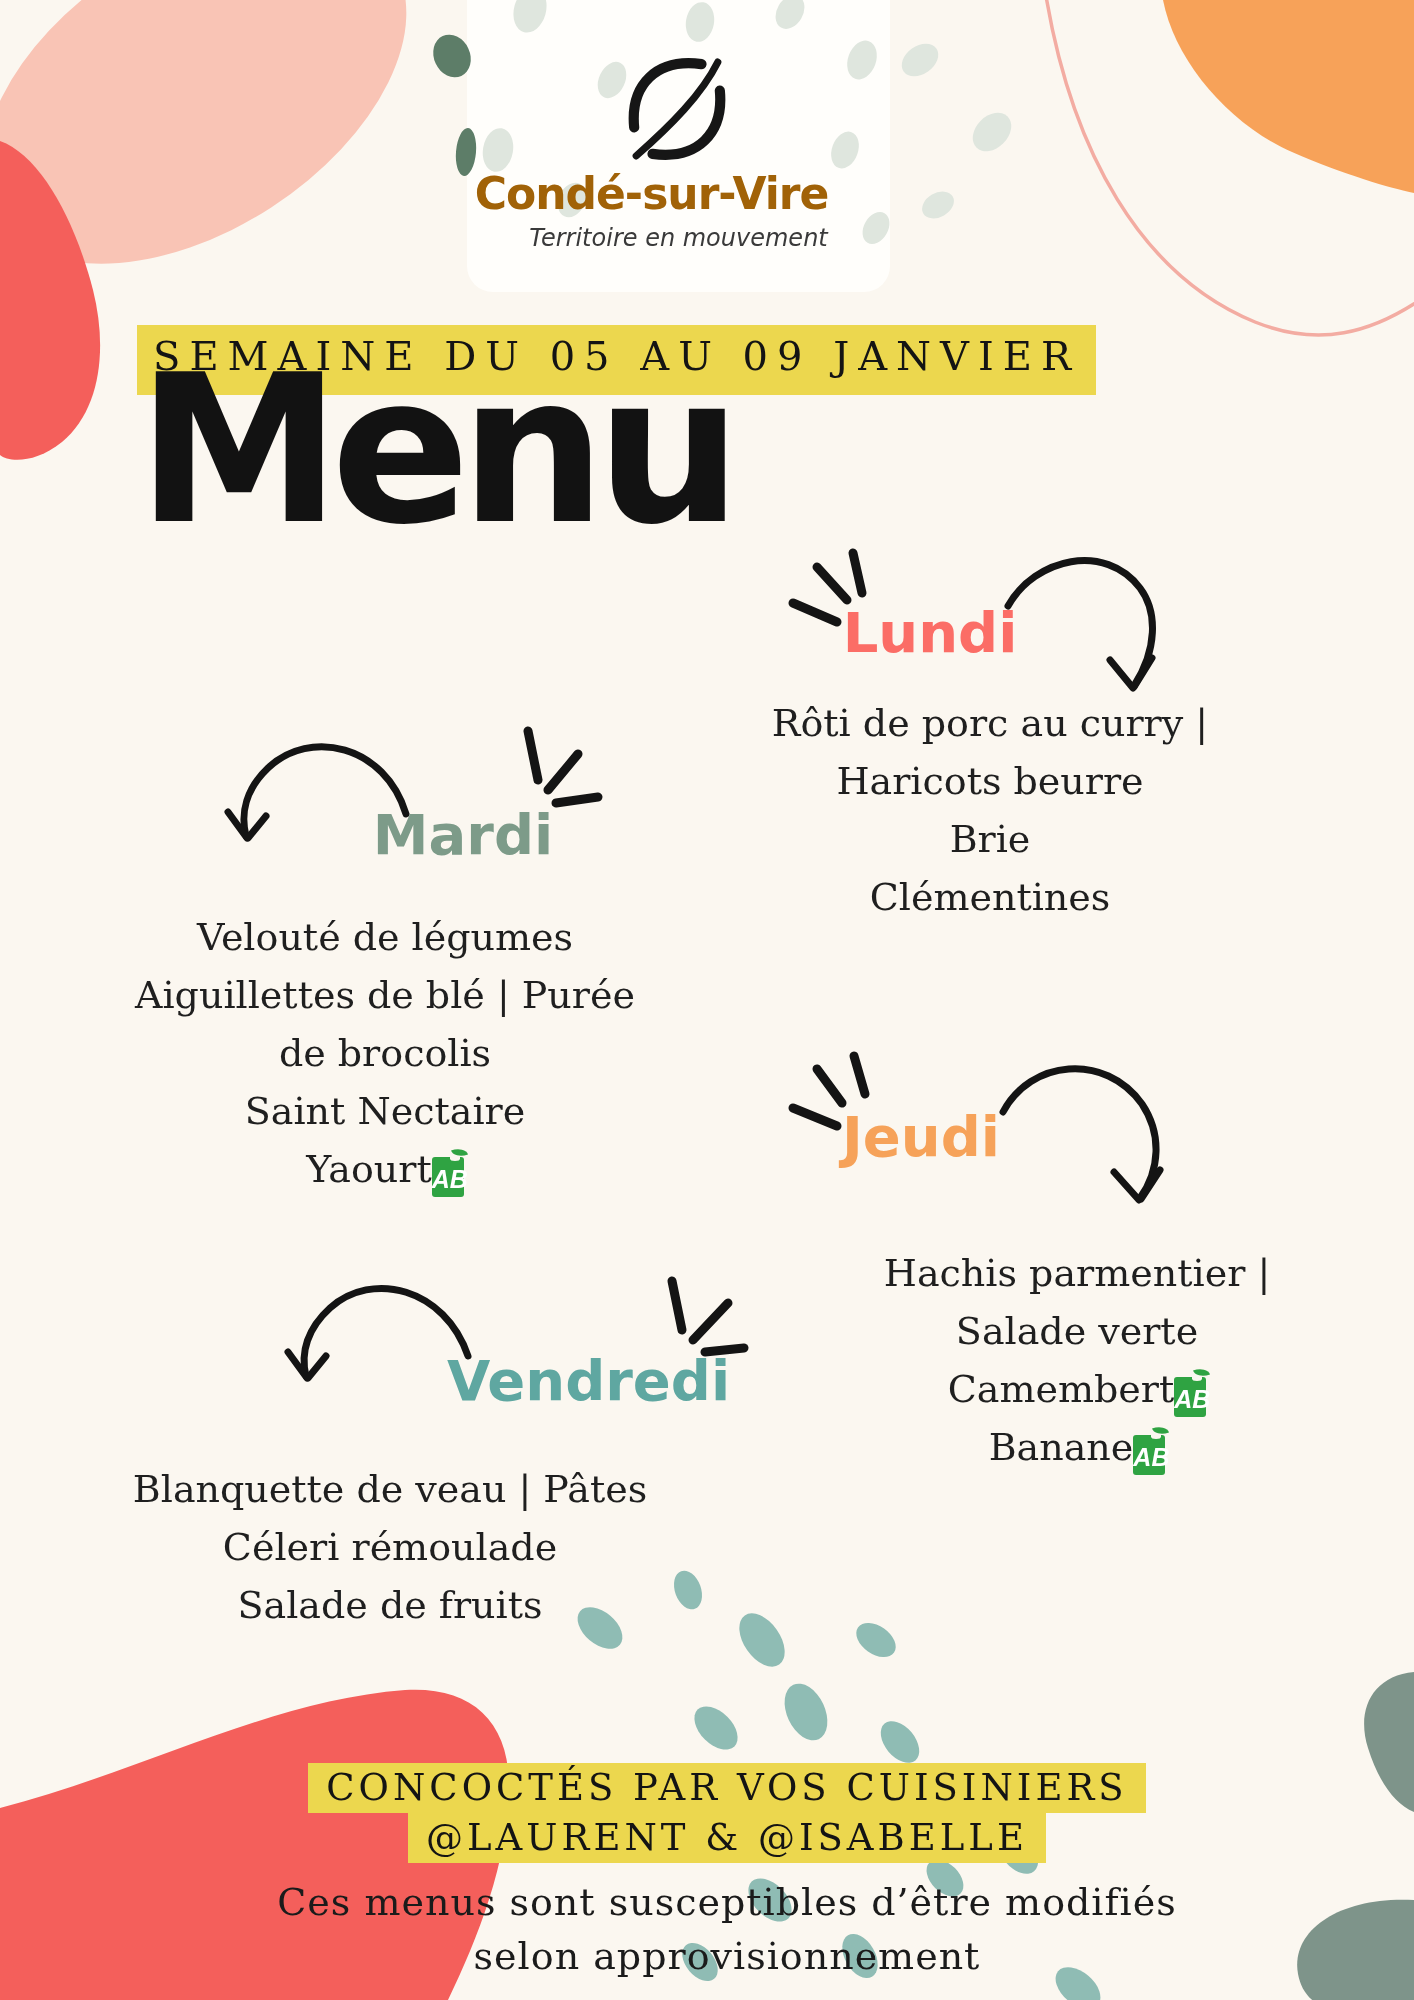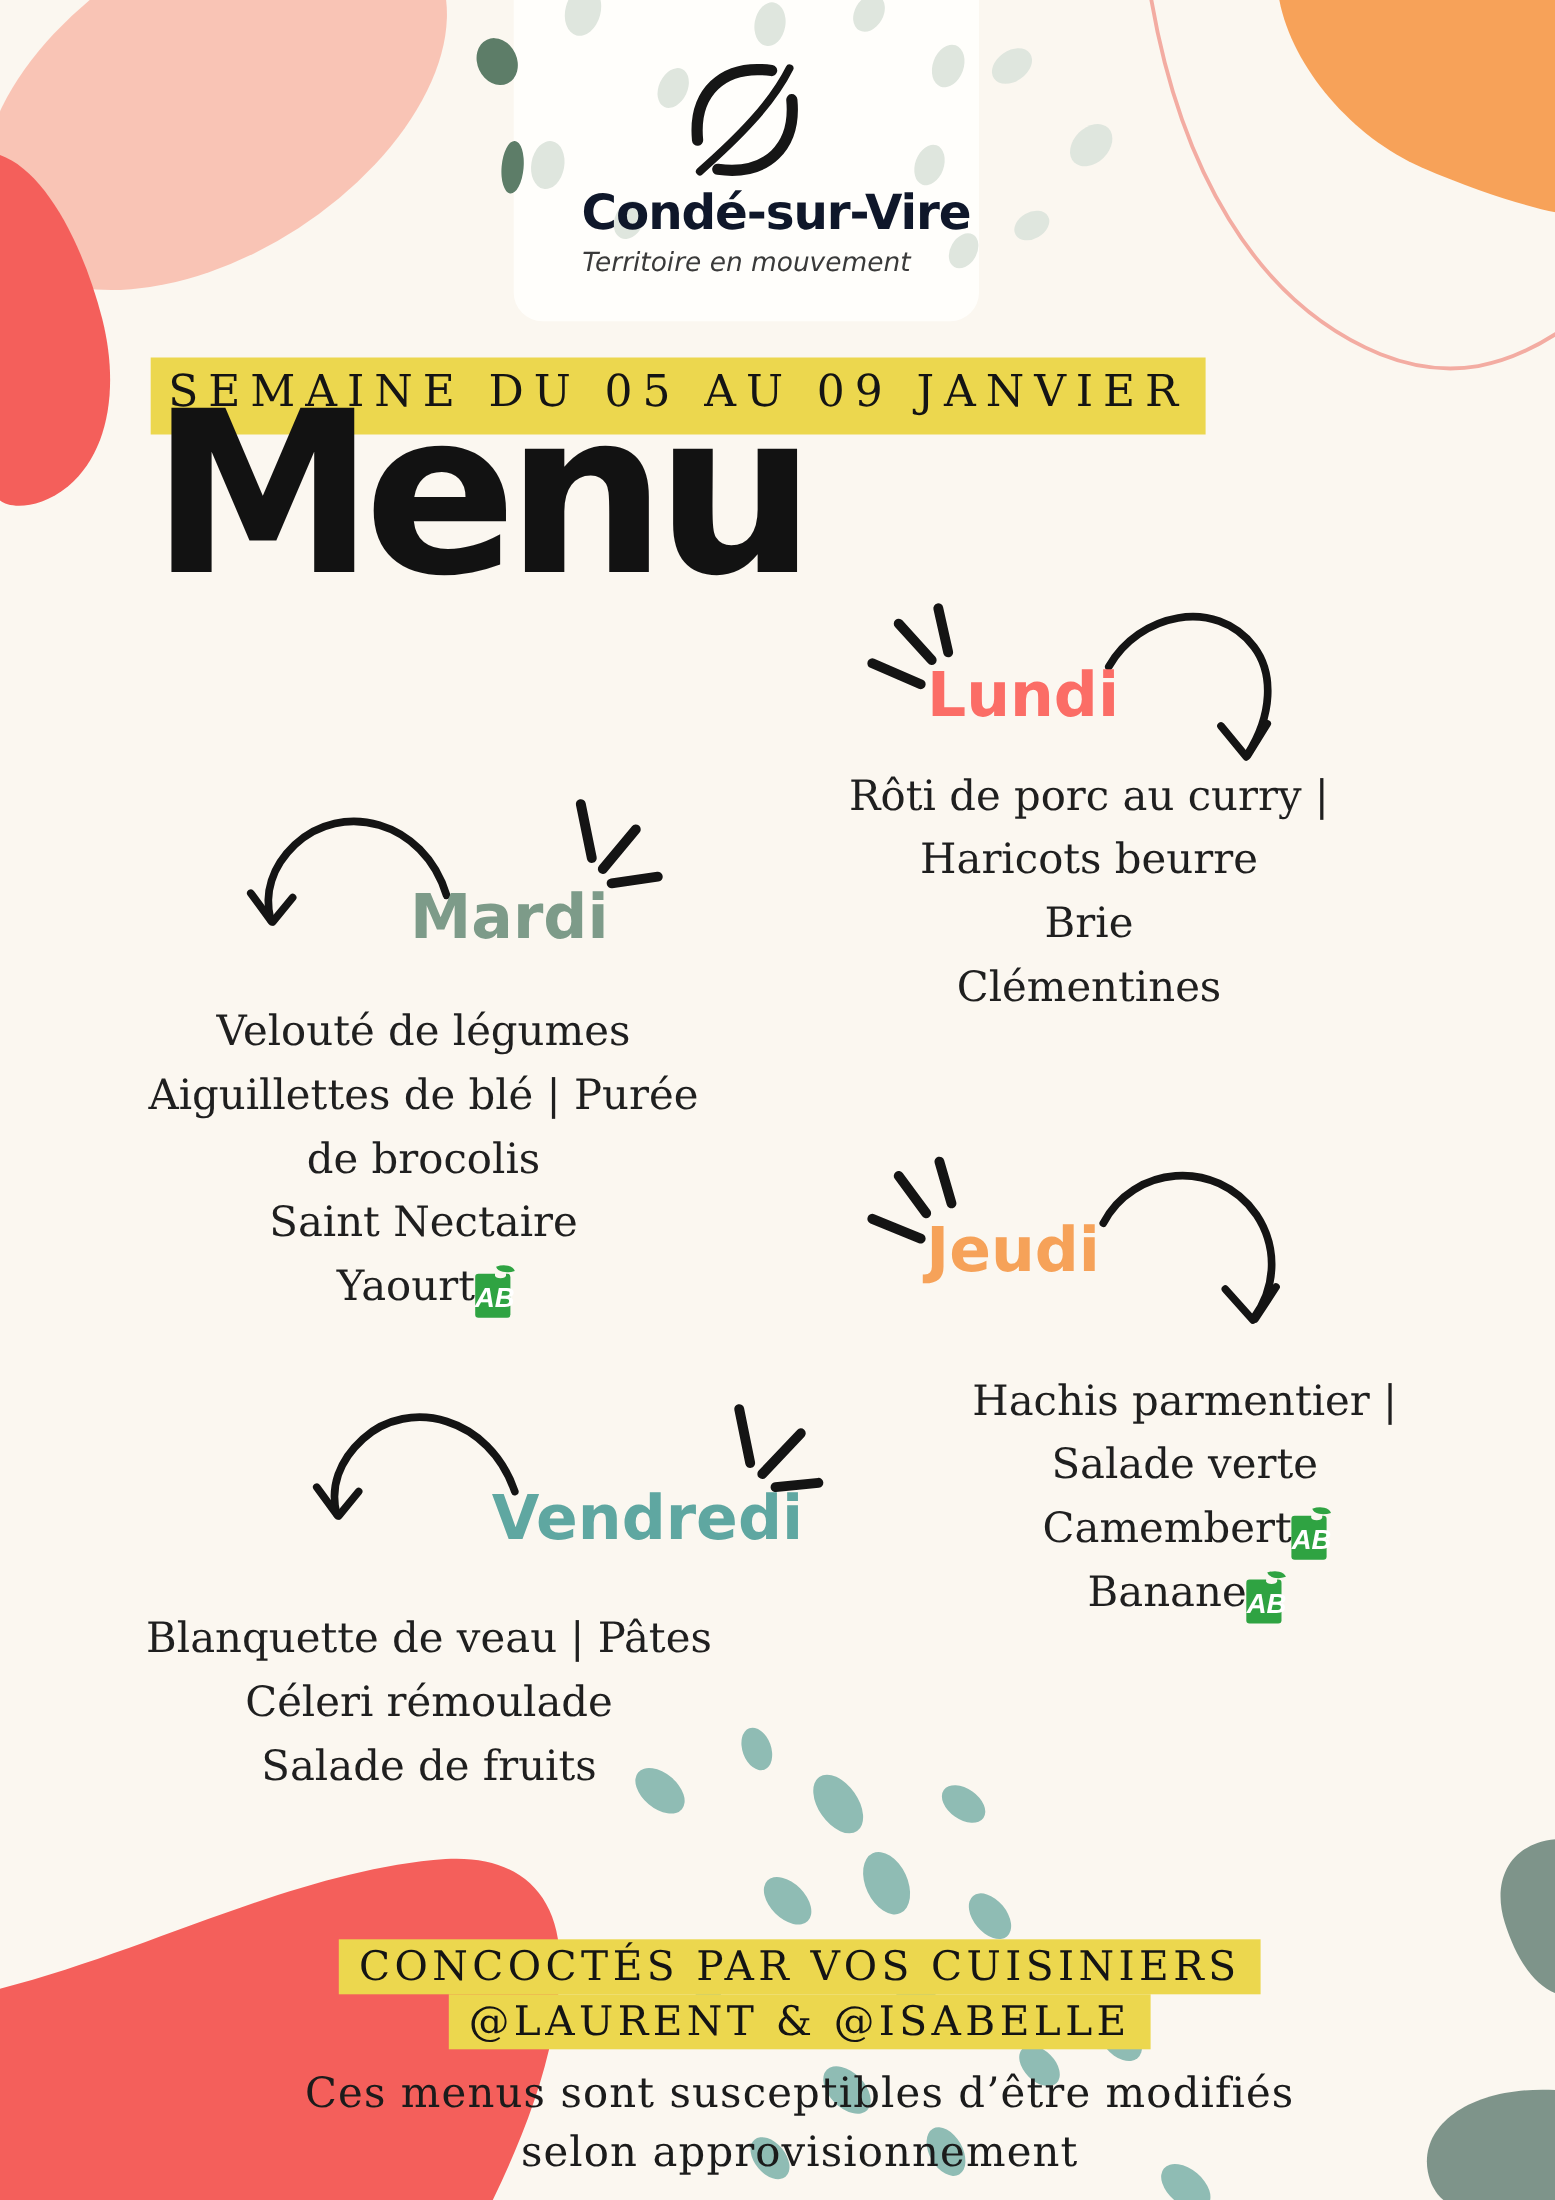--- a/index.html
+++ b/index.html
@@ -3,23 +3,23 @@
 <meta charset="utf-8">
 <style>
   html,body{margin:0;padding:0;}
   body{width:1414px;height:2000px;position:relative;overflow:hidden;
        background:#fbf7f0;font-family:"DejaVu Serif",serif;color:#1b1b1b;}
   .abs{position:absolute;}
   
   .logo-card{left:467px;top:0;width:423px;height:292px;background:#fffefb;
              border-radius:0 0 26px 26px;}
   .logo-mark{left:622px;top:58px;width:110px;height:102px;}
-  .logo-title{left:494px;top:168px;width:423px;text-align:center;
+  .logo-title{left:440px;top:168px;width:423px;text-align:center;
               font-family:"DejaVu Sans",sans-serif;font-weight:bold;
-              font-size:44px;letter-spacing:-1px;color:#0f172a;}
+              font-size:44px;letter-spacing:-1px;color:#a16207;}
   .logo-tagline{left:467px;top:224px;width:423px;text-align:center;
               font-family:"DejaVu Sans",sans-serif;font-style:italic;
               font-size:24px;color:#3a3a3a;}
   
   .week-banner{left:137px;top:325px;background:#ecd74e;padding:8px 16px 16px 16px;
                font-size:40px;letter-spacing:9px;color:#141414;}
   
   .menu-title{left:116px;top:348px;font-family:"DejaVu Sans",sans-serif;
               font-weight:bold;font-size:205px;line-height:1;
               letter-spacing:-10px;color:#121212;margin-left:21px;}

